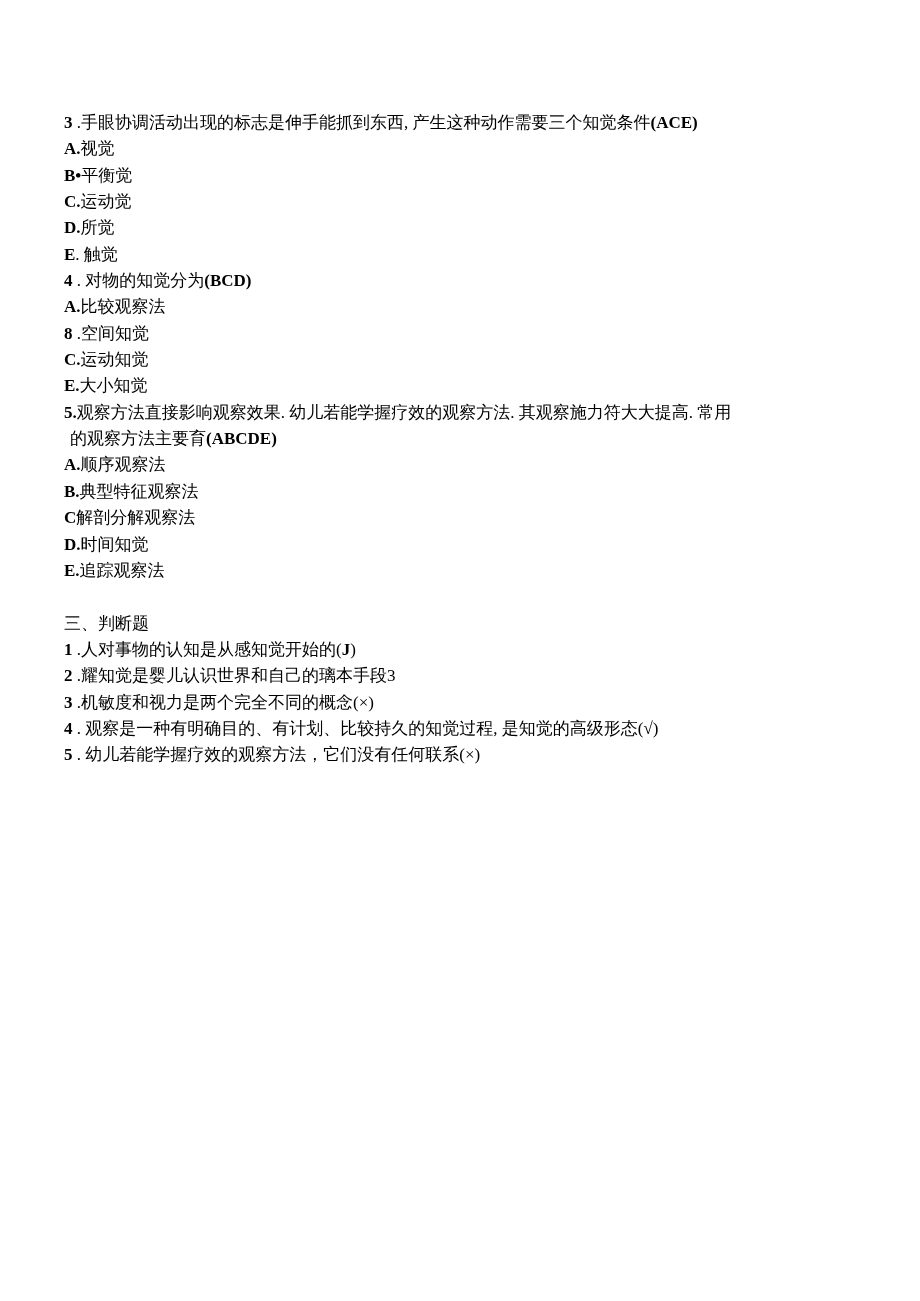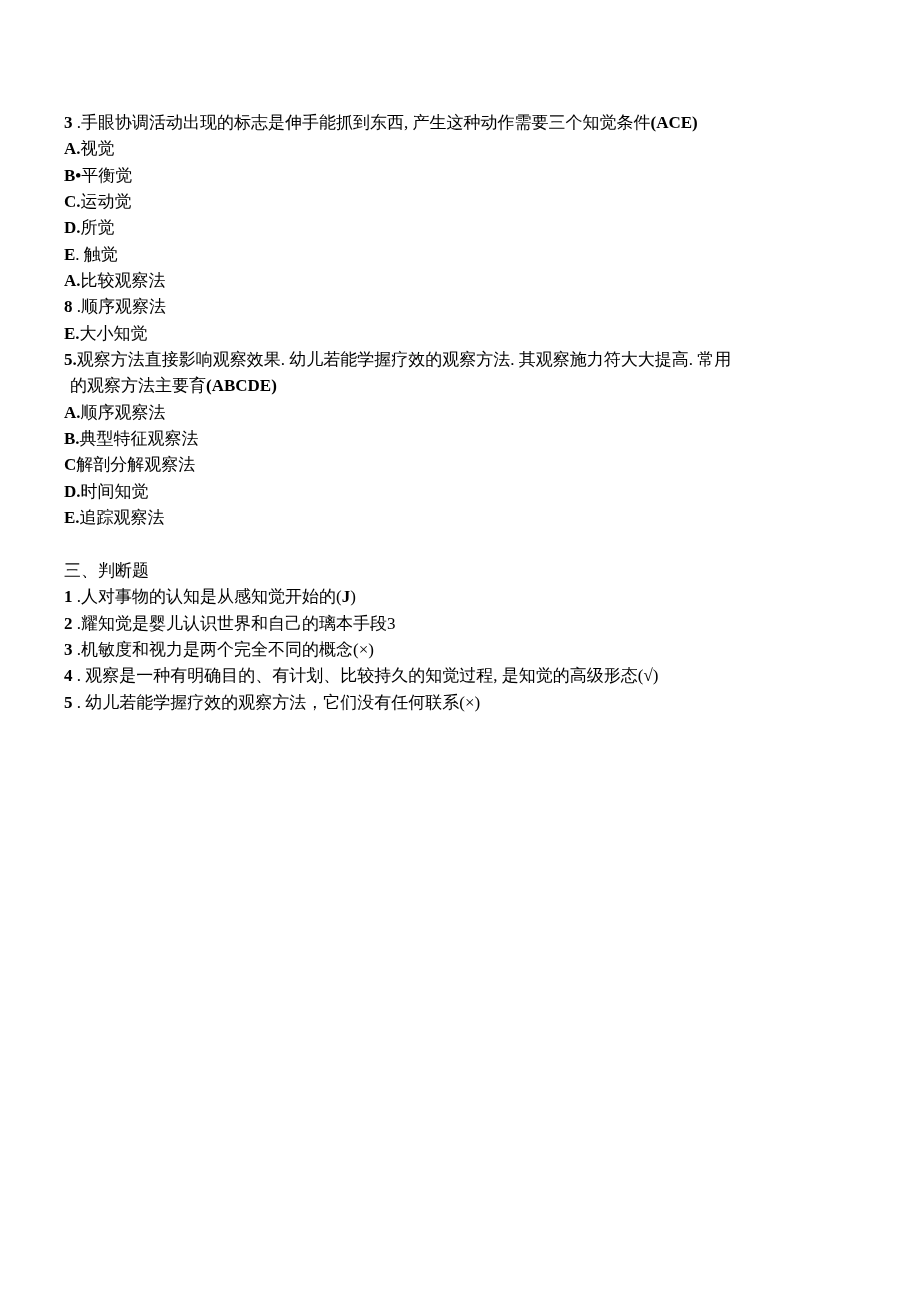--- a/index.html
+++ b/index.html
@@ -34,22 +34,24 @@
 
 <div class="page">
 
   <div class="line indent1"><span class="bold">3</span><span> .手眼协调活动出现的标志是伸手能抓到东西, 产生这种动作需要三个知觉条件</span><span class="bold">(ACE)</span></div>
   <div class="line indent1"><span class="bold">A.</span><span>视觉</span></div>
   <div class="line indent1"><span class="bold">B•</span><span>平衡觉</span></div>
   <div class="line indent1"><span class="bold">C.</span><span>运动觉</span></div>
   <div class="line indent1"><span class="bold">D.</span><span>所觉</span></div>
   <div class="line indent1"><span class="bold">E</span><span>. 触觉</span></div>
 
+  <div class="line indent1"><span class="bold">4</span><span> . 对物的知觉分为</span><span class="bold">(BCD)</span></div>
   <div class="line indent1"><span class="bold">A.</span><span>比较观察法</span></div>
-  <div class="line indent1"><span class="bold">8</span><span> .顺序观察法</span></div>
+  <div class="line indent1"><span class="bold">8</span><span> .空间知觉</span></div>
+  <div class="line indent1"><span class="bold">C.</span><span>运动知觉</span></div>
   <div class="line indent1"><span class="bold">E.</span><span>大小知觉</span></div>
 
   <div class="line indent1"><span class="bold">5.</span><span>观察方法直接影响观察效果. 幼儿若能学握疗效的观察方法. 其观察施力符大大提高. 常用</span></div>
   <div class="line hanging"><span>的观察方法主要育</span><span class="bold">(ABCDE)</span></div>
   <div class="line indent1"><span class="bold">A.</span><span>顺序观察法</span></div>
   <div class="line indent1"><span class="bold">B.</span><span>典型特征观察法</span></div>
   <div class="line indent1"><span class="bold">C</span><span>解剖分解观察法</span></div>
   <div class="line indent1"><span class="bold">D.</span><span>时间知觉</span></div>
   <div class="line indent1"><span class="bold">E.</span><span>追踪观察法</span></div>
 

